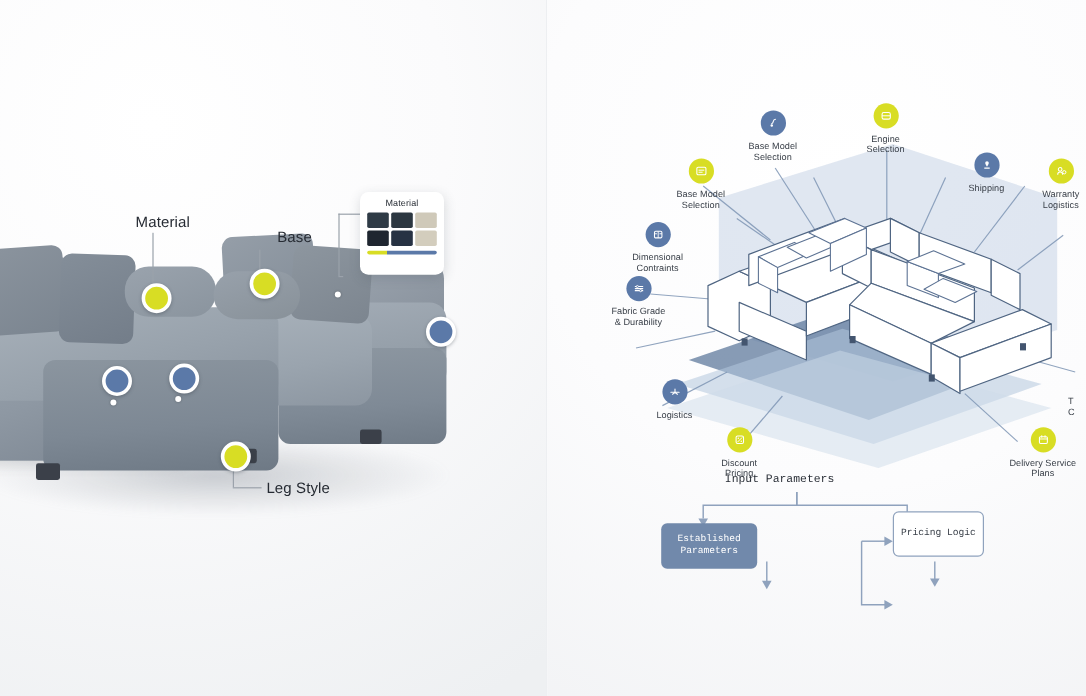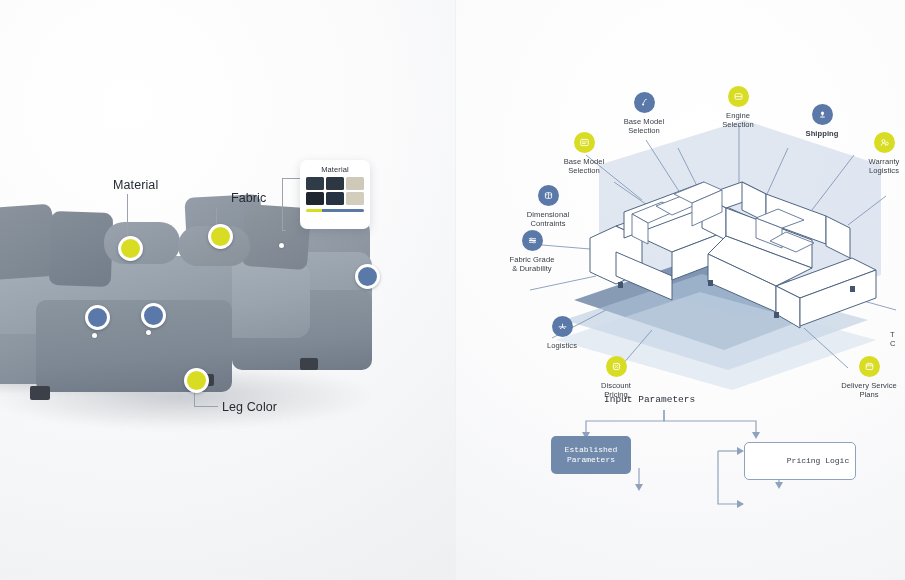--- a/index.html
+++ b/index.html
@@ -119,26 +119,26 @@
       <div class="leg lg1"></div>
       <div class="leg lg2"></div>
       <div class="leg lg3"></div>
     </div>
 
     <div class="callout-line" style="left:127px;top:194px;width:1px;height:48px;"></div>
     <div class="callout-label" style="left:113px;top:178px;">Material</div>
     <div class="dot y" style="left:118px;top:236px;"></div>
 
     <div class="callout-line" style="left:216px;top:208px;width:1px;height:22px;"></div>
-    <div class="callout-label" style="left:231px;top:191px;">Fabric</div>
+    <div class="callout-label" style="left:231px;top:191px;">Base</div>
     <div class="dot b" style="left:208px;top:224px;background:#d8dd24;"></div>
 
     <div class="callout-line" style="left:194px;top:388px;width:1px;height:18px;"></div>
     <div class="callout-line" style="left:194px;top:406px;width:24px;height:1px;"></div>
-    <div class="callout-label" style="left:222px;top:400px;">Leg Color</div>
+    <div class="callout-label" style="left:222px;top:400px;">Leg Style</div>
     <div class="dot y" style="left:184px;top:368px;"></div>
 
     <div class="dot b" style="left:85px;top:305px;"></div>
     <div class="minidot" style="left:92px;top:333px;"></div>
     <div class="dot b" style="left:141px;top:303px;"></div>
     <div class="minidot" style="left:146px;top:330px;"></div>
     <div class="dot b" style="left:355px;top:264px;"></div>
     <div class="minidot" style="left:279px;top:243px;"></div>
 
     <div class="callout-line" style="left:282px;top:178px;width:20px;height:1px;"></div>
@@ -259,21 +259,21 @@
       <div class="ico yellow">
         <svg width="11" height="11" viewBox="0 0 16 16">
             <rect x="3" y="4" width="10" height="8" rx="2" fill="none" stroke="#fff" stroke-width="1.3"></rect>
             <path d="M3 8h10" stroke="#fff" stroke-width="1.2"></path>
           </svg>
       </div>
       <div class="lbl" style="white-space:pre-line">Engine
 Selection</div>
     </div>
 
-    <div class="node" style="left:330px;top:104px;font-weight:bold;">
+    <div class="node" style="left:330px;top:127px;">
       <div class="ico blue">
         <svg width="11" height="11" viewBox="0 0 16 16">
             <path d="M8 3.5a2.2 2.2 0 0 0-2.2 2.2c0 1.6 2.2 4.3 2.2 4.3s2.2-2.7 2.2-4.3A2.2 2.2 0 0 0 8 3.5z" fill="#fff"></path>
             <rect x="4.5" y="11" width="7" height="1.4" rx=".7" fill="#fff"></rect>
           </svg>
       </div>
       <div class="lbl" style="white-space:pre-line">Shipping</div>
     </div>
 
     <div class="node" style="left:392px;top:132px;">
@@ -369,18 +369,18 @@
           <polygon points="319,482 327,482 323,489"></polygon>
           <polygon points="281,447 281,455 288,451"></polygon>
           <polygon points="281,500 281,508 288,504"></polygon>
         </g>
       </svg>
 
       <div class="fbox filled" style="left:95px;top:436px;width:80px;height:38px;">
         <span style="white-space:pre-line">Established
 Parameters</span>
       </div>
-      <div class="fbox outline" style="left:288px;top:442px;width:74px;height:36px;padding-left:36px;">
+      <div class="fbox outline" style="left:288px;top:426px;width:74px;height:36px;">
         <span style="white-space:pre-line">Pricing Logic</span>
       </div>
     </div>
   </div>
 </div>
 
 </body></html>

